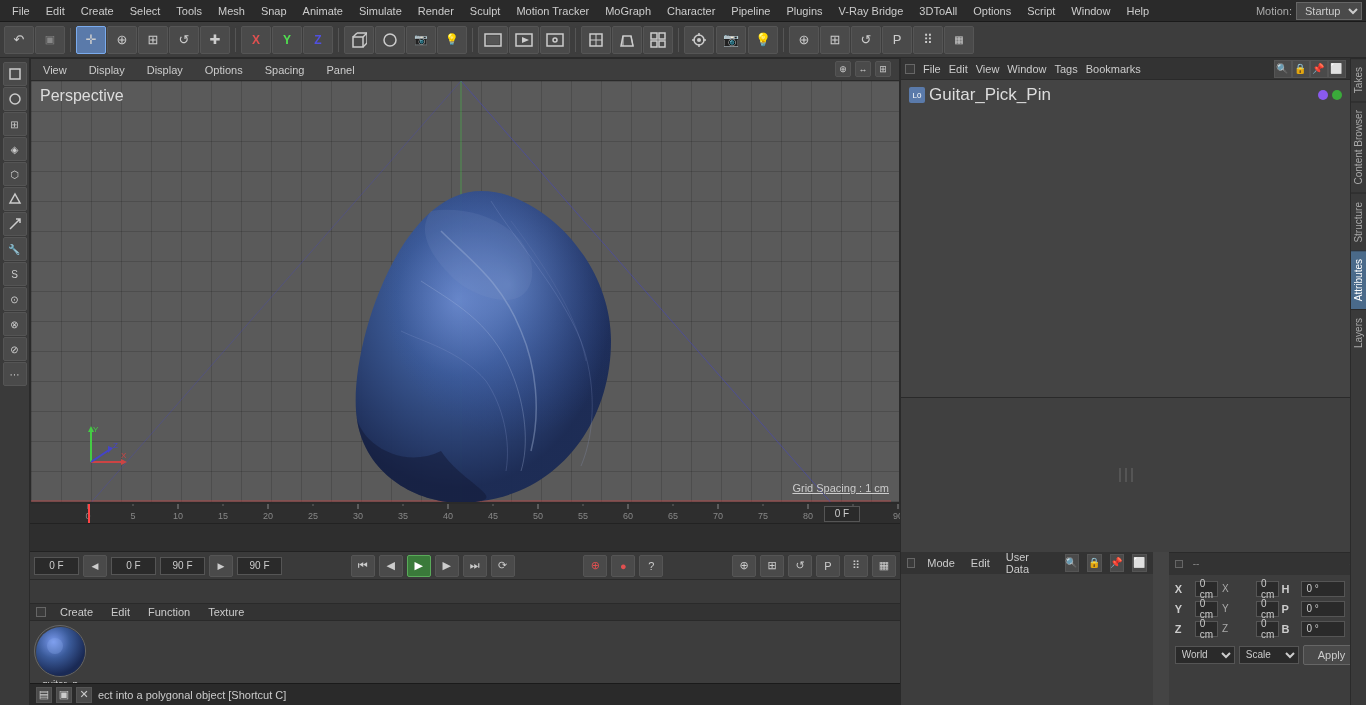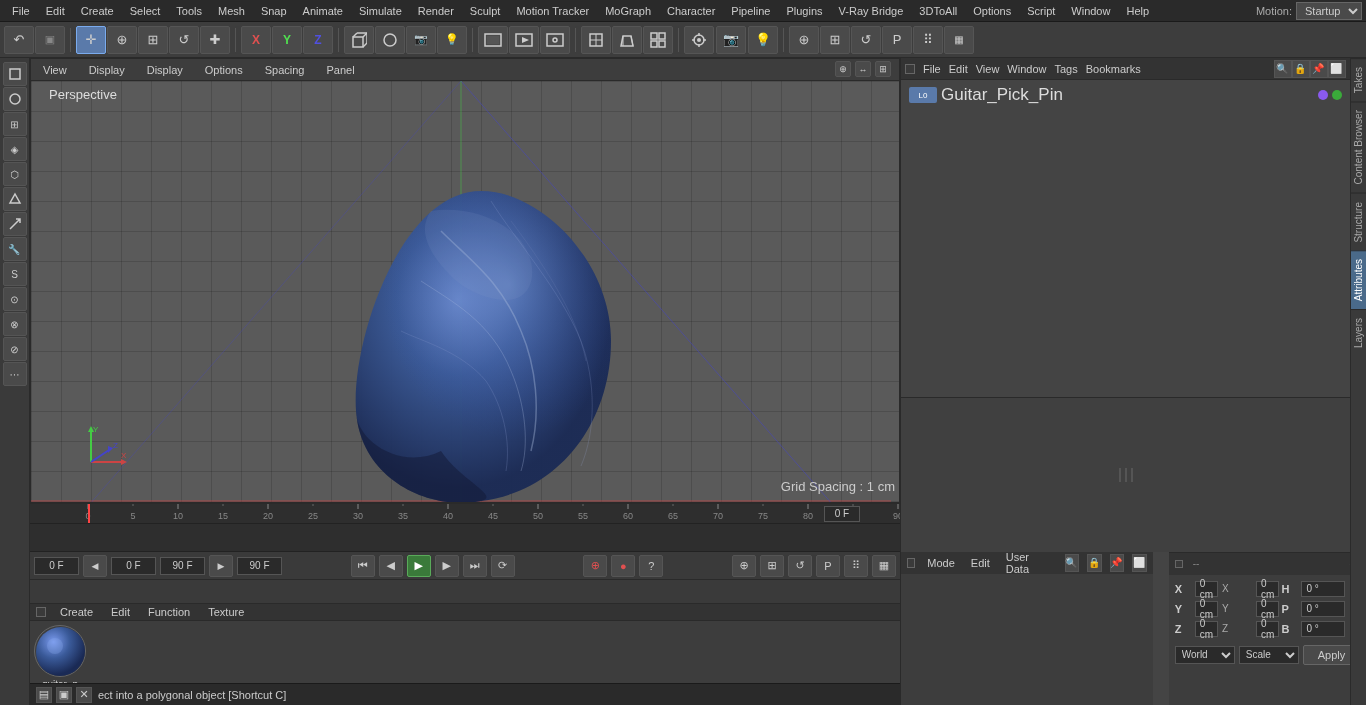--- a/index.html
+++ b/index.html
@@ -165,23 +165,23 @@
       background-image:
         linear-gradient(rgba(0,0,0,0.15) 1px, transparent 1px),
         linear-gradient(90deg, rgba(0,0,0,0.15) 1px, transparent 1px);
       background-size: 30px 30px;
     }
 
     
     #perspective-label {
       position: absolute;
       top: 6px;
-      left: 18px;
+      left: 9px;
       color: #ddd;
-      font-size: 13px;
+      font-size: 16px;
       z-index: 10;
     }
 
     
     #guitar-pick {
       position: absolute;
       top: 100px;
       left: 320px;
       width: 280px;
       height: 330px;
@@ -195,24 +195,25 @@
       left: 50px;
       z-index: 10;
       width: 50px;
       height: 50px;
     }
 
     
     #grid-spacing {
       position: absolute;
       bottom: 8px;
-      right: 4px;
-      color: #ccc;
-      font-size: 13px;
+      right: 10px;
+      color: #ccc;
+      font-size: 11px;
       z-index: 10;
+      text-decoration: underline;
     }
 
     
     #viewport-diag-lines {
       position: absolute;
       top: 0; left: 0; right: 0; bottom: 0;
       z-index: 2;
       pointer-events: none;
     }
 
@@ -350,21 +351,21 @@
     }
     .object-row {
       display: flex;
       align-items: center;
       height: 22px;
       padding: 0 4px;
       gap: 4px;
       cursor: pointer;
     }
     .obj-icon {
-      width: 28px;
+      width: 16px;
       height: 16px;
       background: #666;
       border-radius: 2px;
       display: flex;
       align-items: center;
       justify-content: center;
       font-size: 9px;
     }
     .obj-dot {
       width: 10px;

